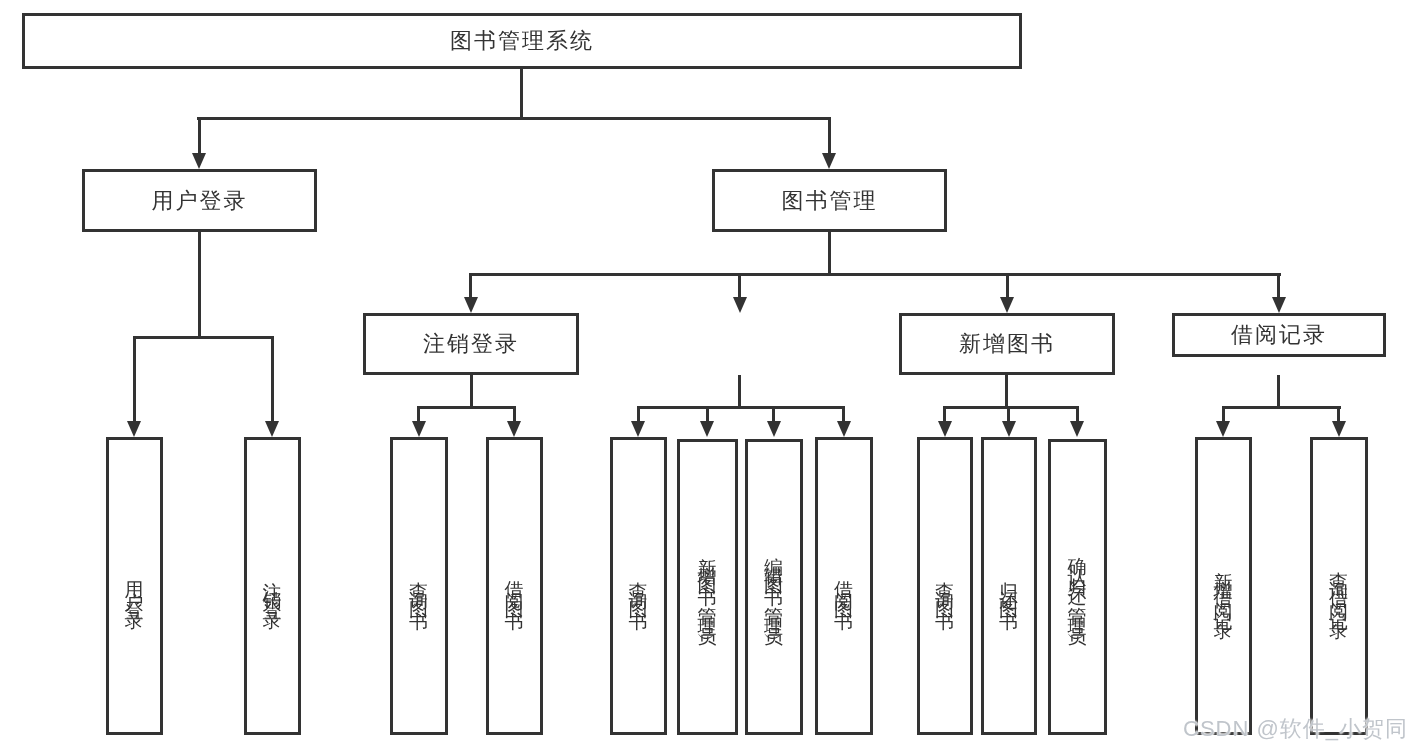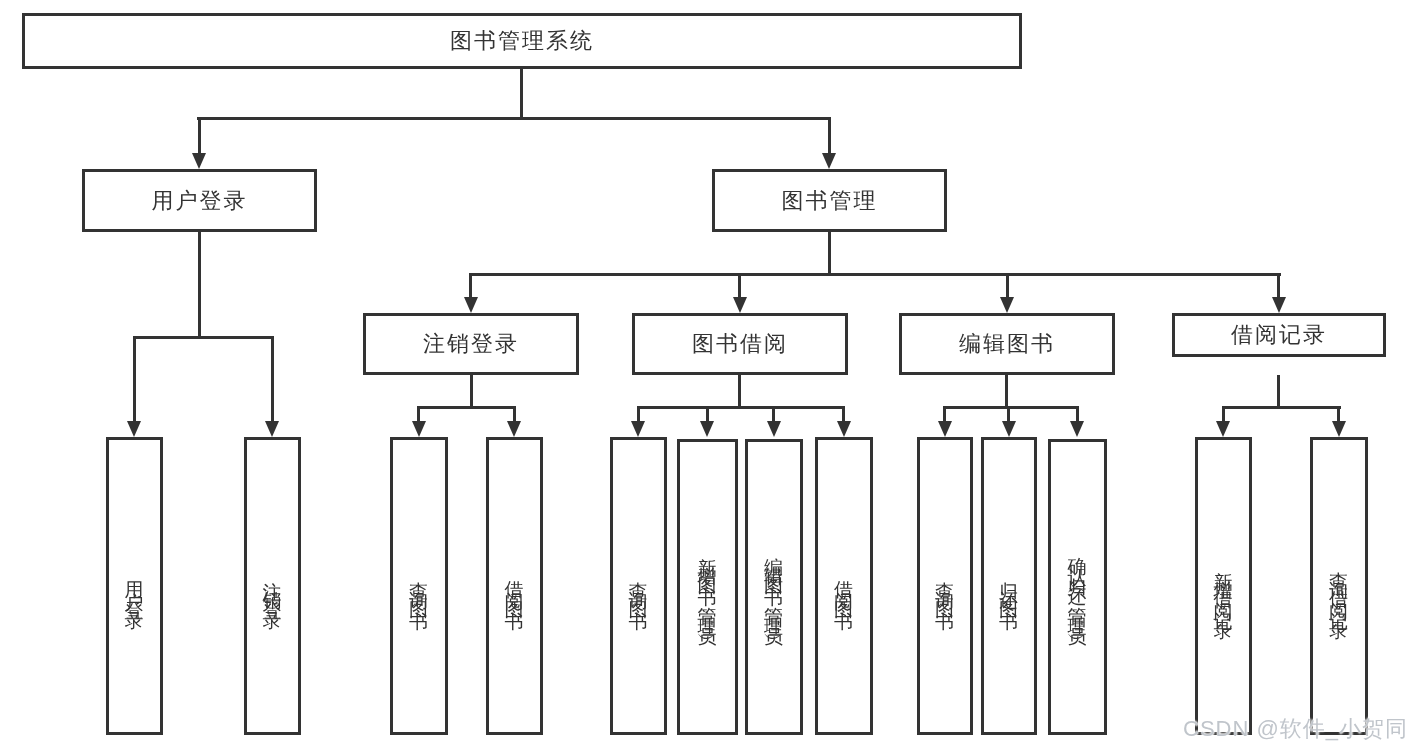--- a/index.html
+++ b/index.html
@@ -61,22 +61,21 @@
   <div class="line" style="left:469px;top:273px;width:3px;height:25px"></div>
   <div class="line" style="left:738px;top:273px;width:3px;height:25px"></div>
   <div class="line" style="left:1006px;top:273px;width:3px;height:25px"></div>
   <div class="line" style="left:1277px;top:273px;width:3px;height:25px"></div>
   <div class="arrow" style="left:464px;top:297px"></div>
   <div class="arrow" style="left:733px;top:297px"></div>
   <div class="arrow" style="left:1000px;top:297px"></div>
   <div class="arrow" style="left:1272px;top:297px"></div>
 
   <div class="hbox" style="left:363px;top:313px;width:216px;height:62px">注销登录</div>
-  <div class="hbox" style="left:632px;top:313px;width:216px;height:62px">图书借阅</div>
-  <div class="hbox" style="left:899px;top:313px;width:216px;height:62px">编辑图书</div>
+  <div class="hbox" style="left:899px;top:313px;width:216px;height:62px">新增图书</div>
   <div class="hbox" style="left:1172px;top:313px;width:214px;height:44px">借阅记录</div>
 
   <div class="line" style="left:470px;top:375px;width:3px;height:34px"></div>
   <div class="line" style="left:418px;top:406px;width:98px;height:3px"></div>
   <div class="line" style="left:417px;top:406px;width:3px;height:16px"></div>
   <div class="line" style="left:513px;top:406px;width:3px;height:16px"></div>
   <div class="arrow" style="left:412px;top:421px"></div>
   <div class="arrow" style="left:507px;top:421px"></div>
 
   <div class="line" style="left:738px;top:375px;width:3px;height:34px"></div>

